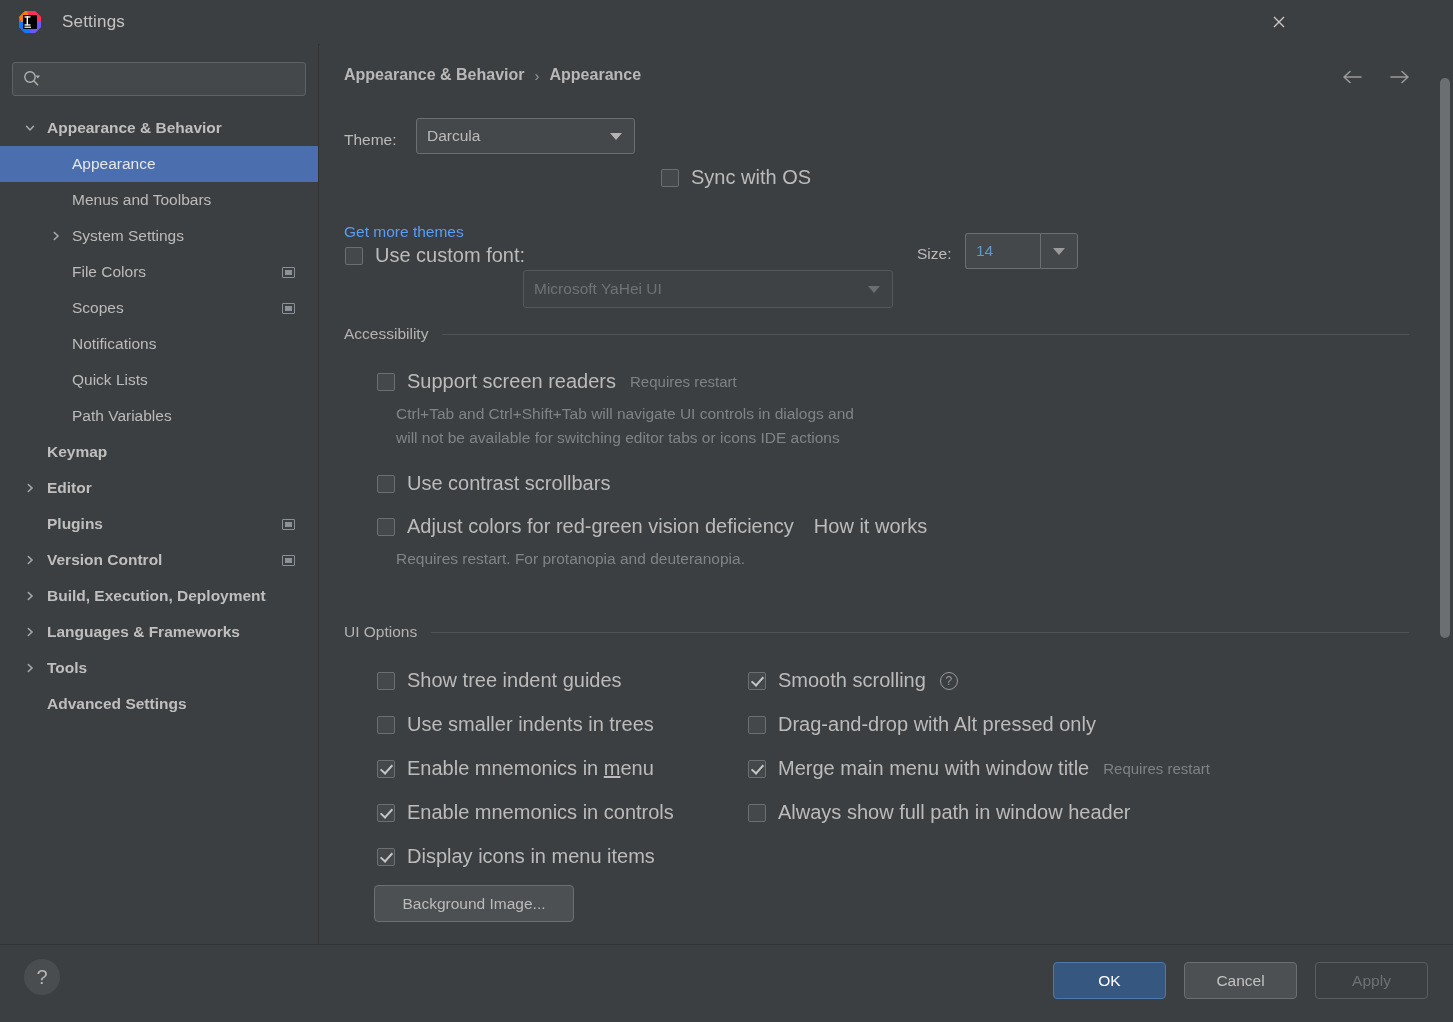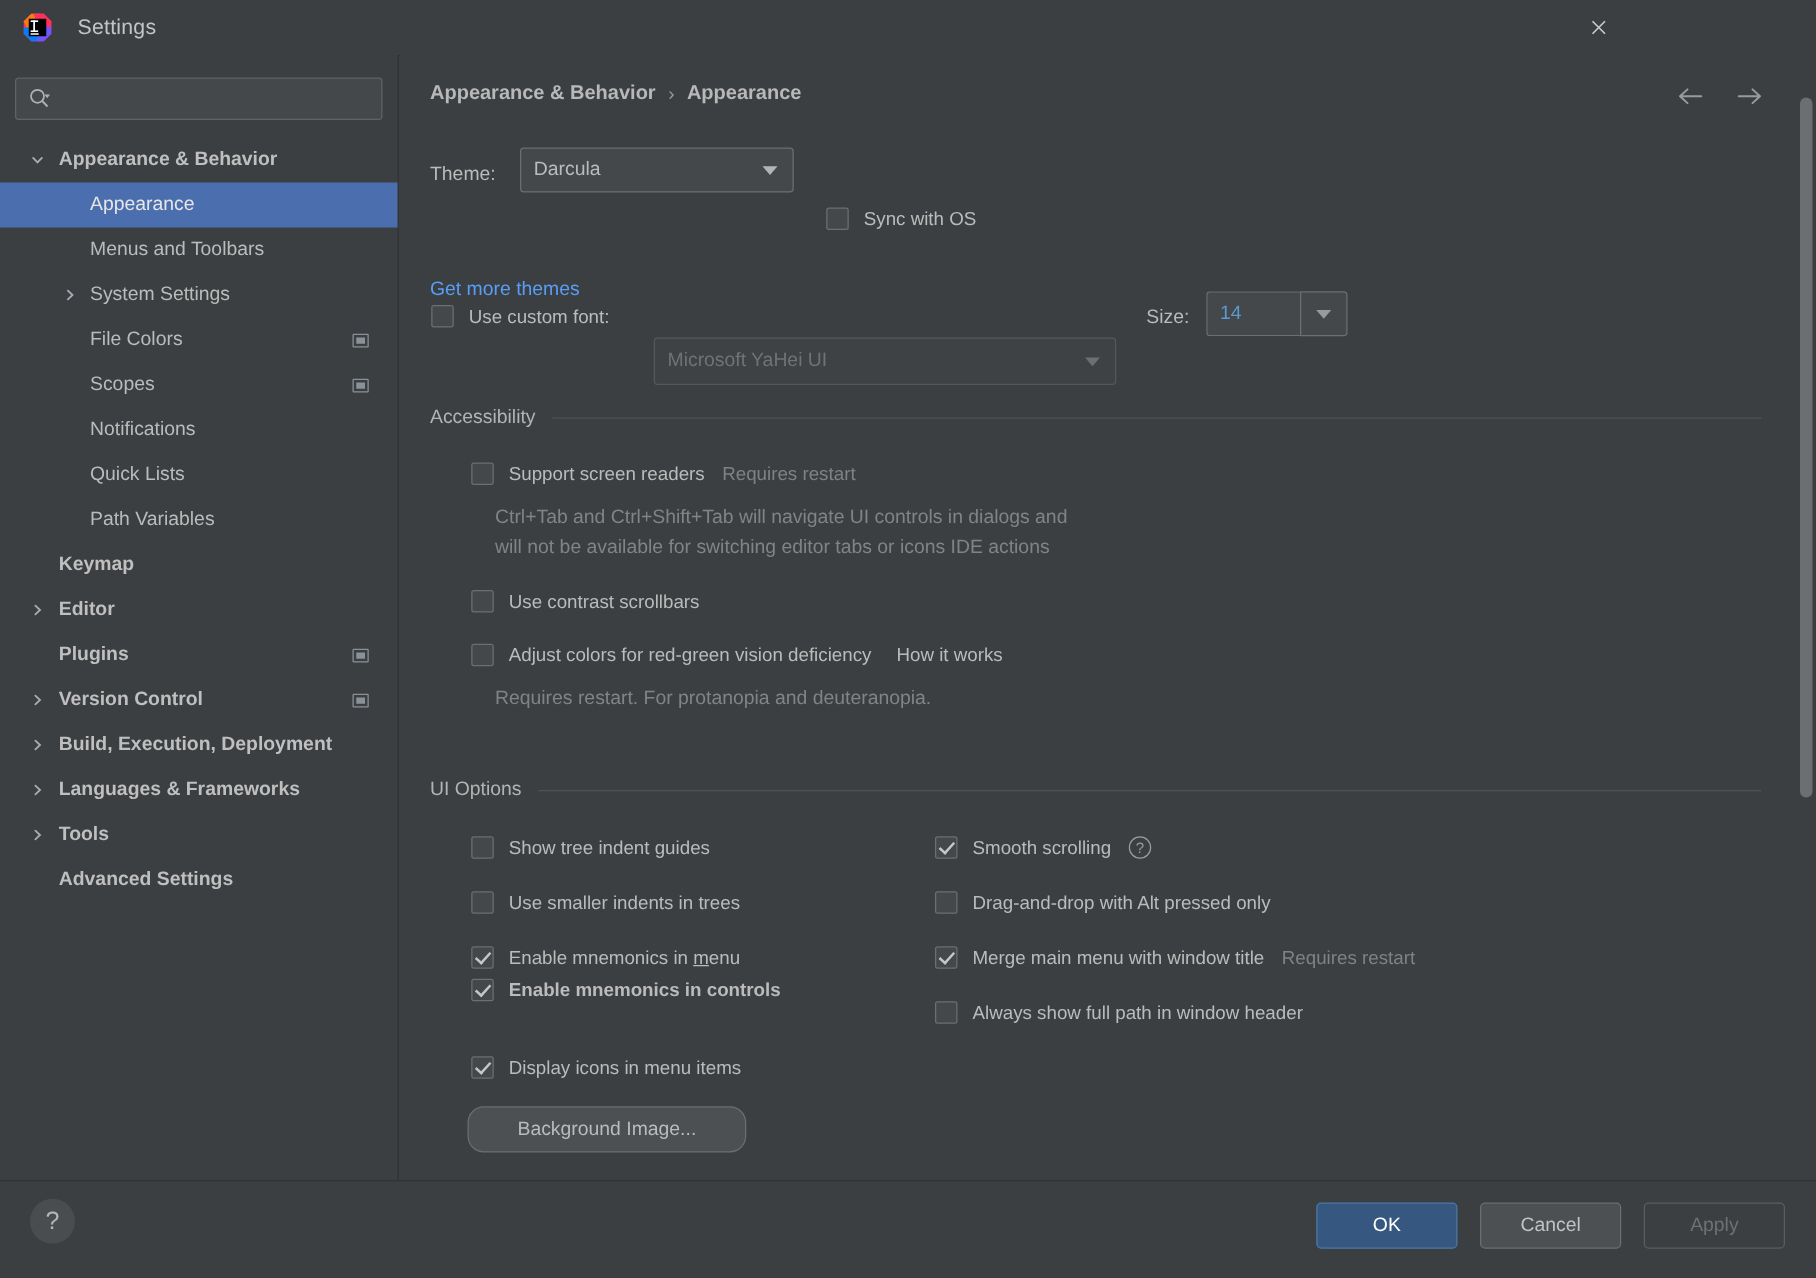--- a/index.html
+++ b/index.html
@@ -243,21 +243,21 @@
   }
   .cbox.checked::after {
     content: "";
     position: absolute;
     left: 5px; top: 1px;
     width: 5px; height: 10px;
     border: solid #c6c6c6;
     border-width: 0 2px 2px 0;
     transform: rotate(42deg);
   }
-  .cb-label { margin-left: 12px; font-size: 15px; color: #bbbbbb; white-space: nowrap; }
+  .cb-label { margin-left: 12px; font-size: 20px; color: #bbbbbb; white-space: nowrap; }
   .cb-note { margin-left: 14px; font-size: 15px; color: #7f8285; white-space: nowrap; }
   .cb-link { margin-left: 20px; }
   .mnem { text-decoration: underline; }
 
   .helpcircle {
     margin-left: 14px;
     width: 18px; height: 18px;
     border: 1px solid #9a9a9a;
     border-radius: 50%;
     box-sizing: border-box;
@@ -575,21 +575,21 @@
       <span class="cb-label">Show tree indent guides</span>
     </div>
     <div class="cb-row" style="left:57px; top:669px;">
       <span class="cbox"></span>
       <span class="cb-label">Use smaller indents in trees</span>
     </div>
     <div class="cb-row" style="left:57px; top:713px;">
       <span class="cbox checked"></span>
       <span class="cb-label"><span>Enable mnemonics in </span><span class="mnem">m</span><span>enu</span></span>
     </div>
-    <div class="cb-row" style="left:57px; top:739px;font-weight:bold;">
+    <div class="cb-row" style="left:57px; top:757px;">
       <span class="cbox checked"></span>
       <span class="cb-label">Enable mnemonics in controls</span>
     </div>
     <div class="cb-row" style="left:57px; top:801px;">
       <span class="cbox checked"></span>
       <span class="cb-label">Display icons in menu items</span>
     </div>
 
     <div class="cb-row" style="left:428px; top:625px;">
       <span class="cbox checked"></span>
@@ -603,21 +603,21 @@
     <div class="cb-row" style="left:428px; top:713px;">
       <span class="cbox checked"></span>
       <span class="cb-label">Merge main menu with window title</span>
       <span class="cb-note">Requires restart</span>
     </div>
     <div class="cb-row" style="left:428px; top:757px;">
       <span class="cbox"></span>
       <span class="cb-label">Always show full path in window header</span>
     </div>
 
-    <div class="btn" style="left:54px; top:841px; width:223px; height:37px;border-radius:13px;">Background Image...</div>
+    <div class="btn" style="left:54px; top:841px; width:200px; height:37px;">Background Image...</div>
 
   </div>
 
   <div class="footer">
     <div class="help-btn">?</div>
     <div class="fbtn primary" style="left:1053px; width:113px;">OK</div>
     <div class="fbtn" style="left:1184px; width:113px;">Cancel</div>
     <div class="fbtn disabled" style="left:1315px; width:113px;text-align:right;">Apply</div>
   </div>
 

